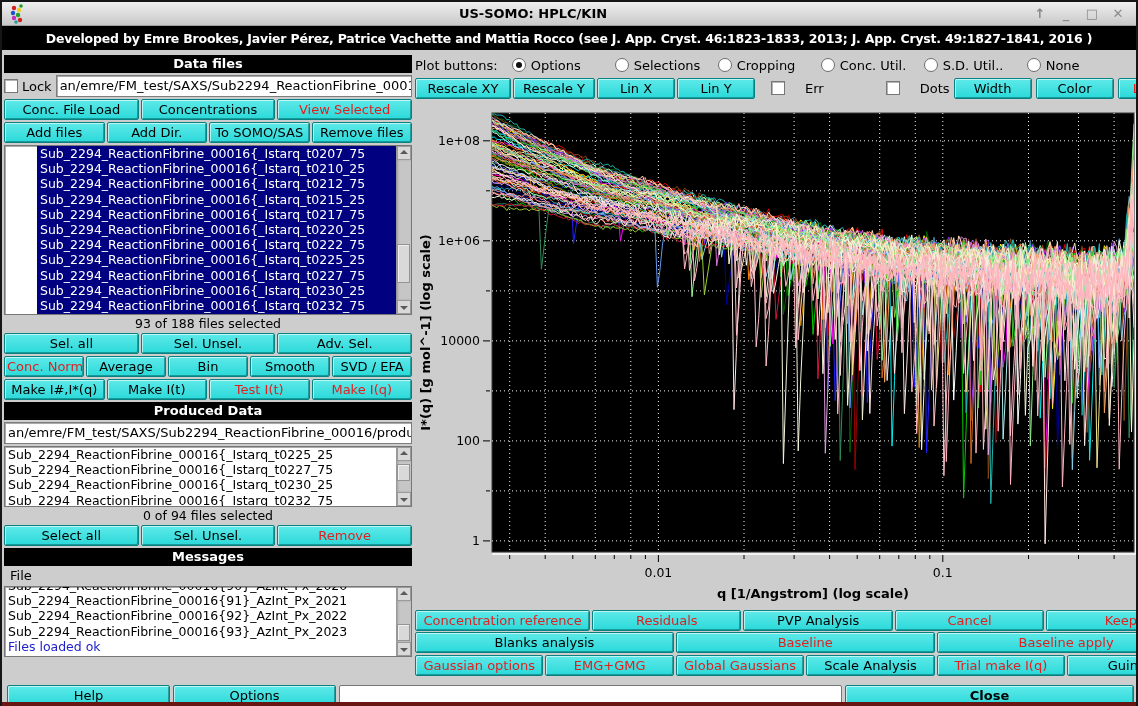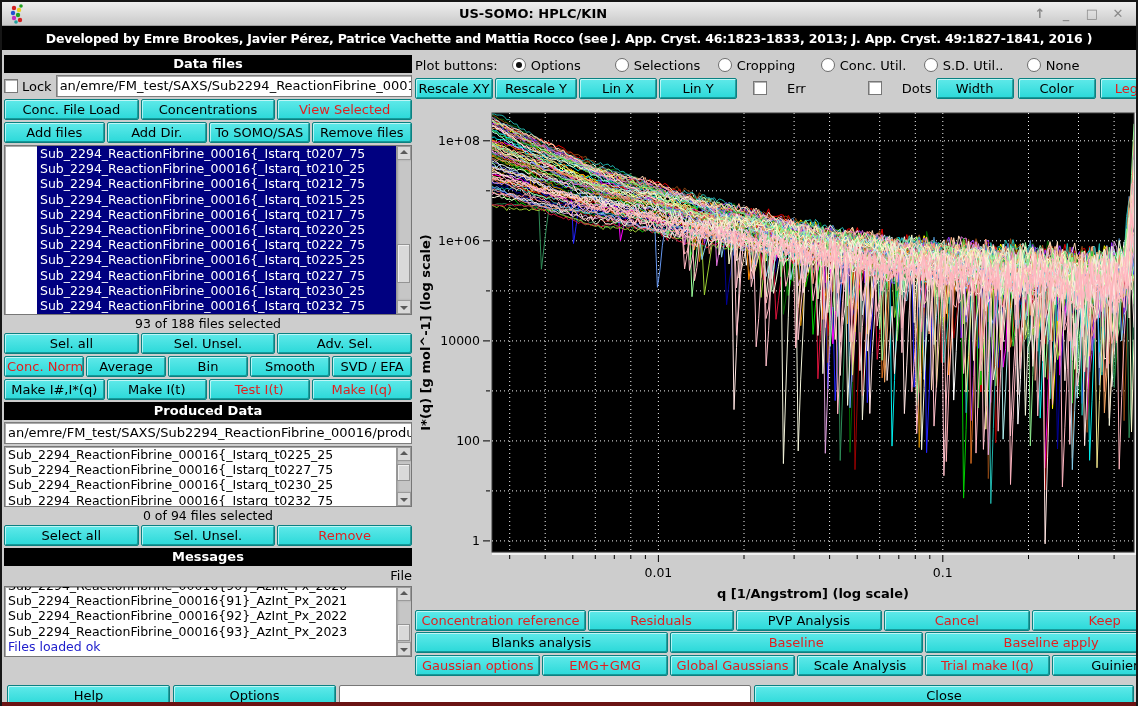--- a/index.html
+++ b/index.html
@@ -47,36 +47,36 @@
   .sb-track{flex:1;position:relative;background:#c6c6c6;box-shadow:inset 1px 0 2px #9f9f9f;}
   .sb-thumb{position:absolute;left:0;width:13px;background:#d9d9d9;border:1px solid #949494;
     box-shadow:inset 1px 1px 0 #f0f0f0;}
   
   .main{position:absolute;top:50px;left:2px;right:2px;bottom:25px;display:flex;}
   .left-panel{width:408px;flex:none;display:flex;flex-direction:column;padding-top:4px;}
   .right-panel{flex:1;padding:4px 0 0 3px;display:flex;flex-direction:column;}
   .lock-row{display:flex;align-items:center;height:22px;margin:1px 0;gap:4px;}
   .lock-row .field{flex:1;}
   .lock-label{font-size:13px;}
-  .menu-bar{height:18px;font-size:13px;padding-left:6px;line-height:18px;text-align:right;}
+  .menu-bar{height:18px;font-size:13px;padding-left:6px;line-height:18px;}
   .menu-file::first-letter{text-decoration:underline;}
   
   .radio-row{display:flex;align-items:center;height:22px;font-size:13px;flex:none;}
   .radio-group{display:flex;align-items:center;gap:5px;width:103px;flex:none;}
   .plot-btn-row{display:flex;align-items:center;height:22px;gap:2px;flex:none;margin-top:1px;}
   .plot-btn-row .btn{width:78px;flex:none;}
   .cb-group{display:flex;align-items:center;gap:20px;font-size:13px;}
   .plot-widget{position:relative;height:508px;flex:none;margin-top:1px;}
   .grid-row{display:flex;gap:2px;margin-top:1.5px;flex:none;}
   .grid-row .btn{flex:1;}
   .grid-row.r1 .btn:first-child{flex:1.18;}
   
   .bottom-row{position:absolute;left:2px;right:2px;bottom:0;height:21px;display:flex;gap:3px;padding-left:3px;}
   .bottom-row .btn{width:163px;flex:none;}
-  .bottom-row .btn.close{width:380px;}
+  .bottom-row .btn.close{width:289px;font-weight:bold;}
   .progress-field{flex:1;background:#fff;border:1px solid #777;border-radius:2px;}
   .bottom-strip{position:absolute;left:0;right:0;bottom:0;height:4px;background:#6b1414;}
 </style>
 </head>
 <body>
 
 <div class="window">
 
   <div class="titlebar">
     <svg class="app-icon" viewBox="0 0 20 20">
@@ -245,21 +245,21 @@
             </span>
             <span class="radio-group">
               <span class="radio"></span>
               <span>None</span>
             </span>
           </span>
       </div>
 
       <div class="plot-btn-row">
         <span id="ptb-left" style="display:flex;gap:2px;">
-            <div class="btn" style="width: 78px;">Rescale XY</div>
+            <div class="btn" style="width: 96px;">Rescale XY</div>
             <div class="btn" style="width: 82px;">Rescale Y</div>
             <div class="btn" style="width: 78px;">Lin X</div>
             <div class="btn" style="width: 78px;">Lin Y</div>
           </span>
         <span id="ptb-checks" style="display:flex;gap:62px;margin-left:14px;">
             <span class="cb-group">
               <span class="cb"></span>
               <span>Err</span>
             </span>
             <span class="cb-group">

